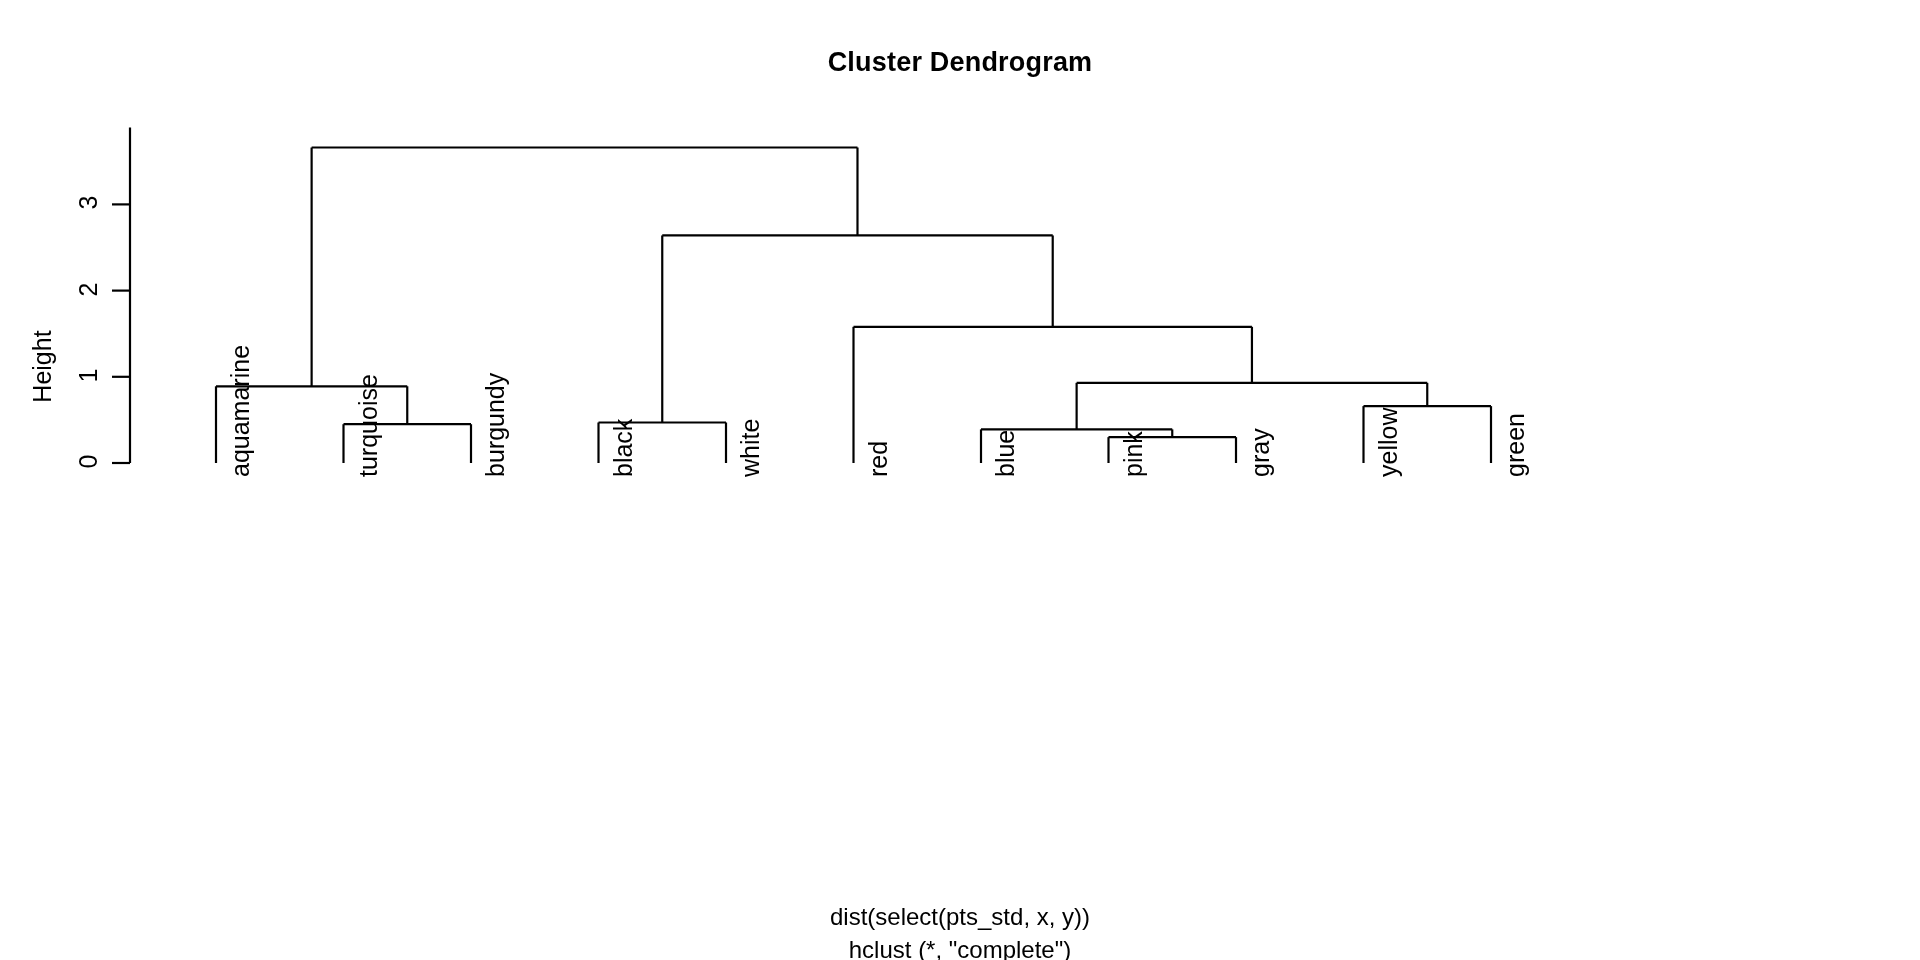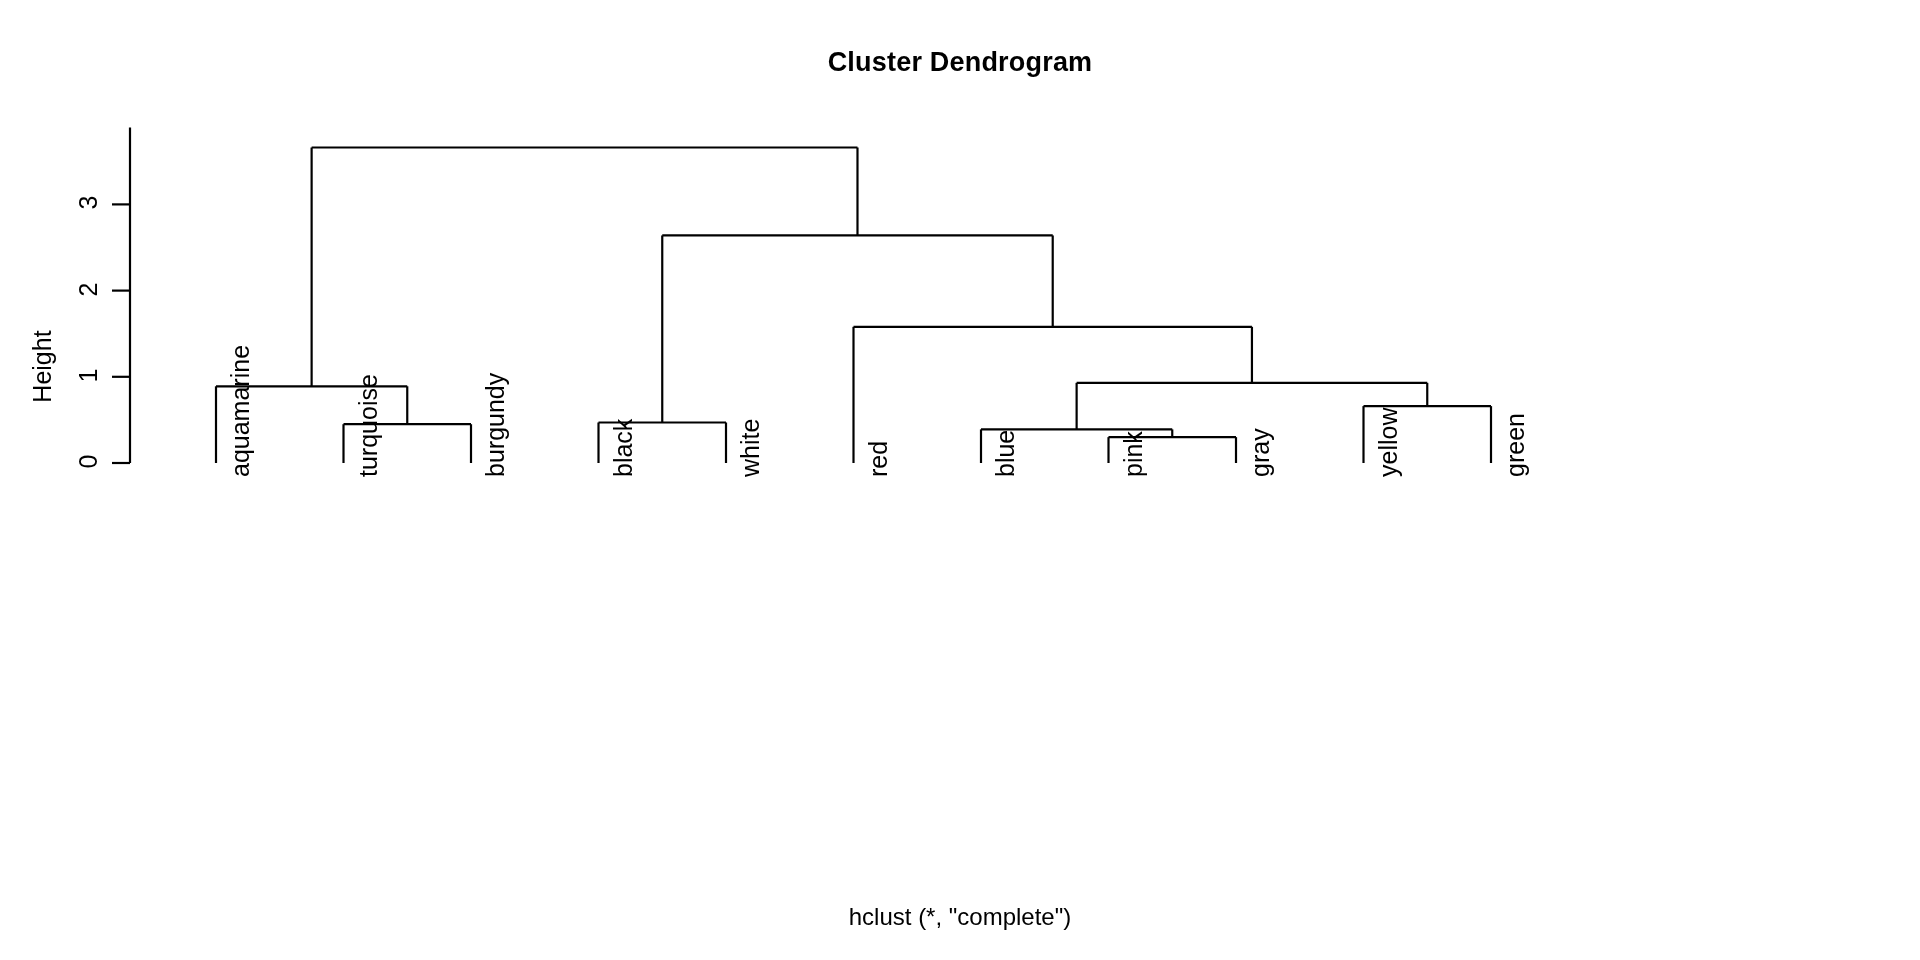--- a/index.html
+++ b/index.html
@@ -96,16 +96,17 @@
       <div class="leaf-label" style="left: 736px; top: 477px;">white</div>
       <div class="leaf-label" style="left: 863.5px; top: 477px;">red</div>
       <div class="leaf-label" style="left: 991px; top: 477px;">blue</div>
       <div class="leaf-label" style="left: 1118.5px; top: 477px;">pink</div>
       <div class="leaf-label" style="left: 1246px; top: 477px;">gray</div>
       <div class="leaf-label" style="left: 1373.5px; top: 477px;">yellow</div>
       <div class="leaf-label" style="left: 1501px; top: 477px;">green</div>
     </div>
 
   <div id="caption">
+    <div>dist(select(pts_std, x, y))</div>
     <div>hclust (*, "complete")</div>
   </div>
 
 </div>
 
 </body></html>

